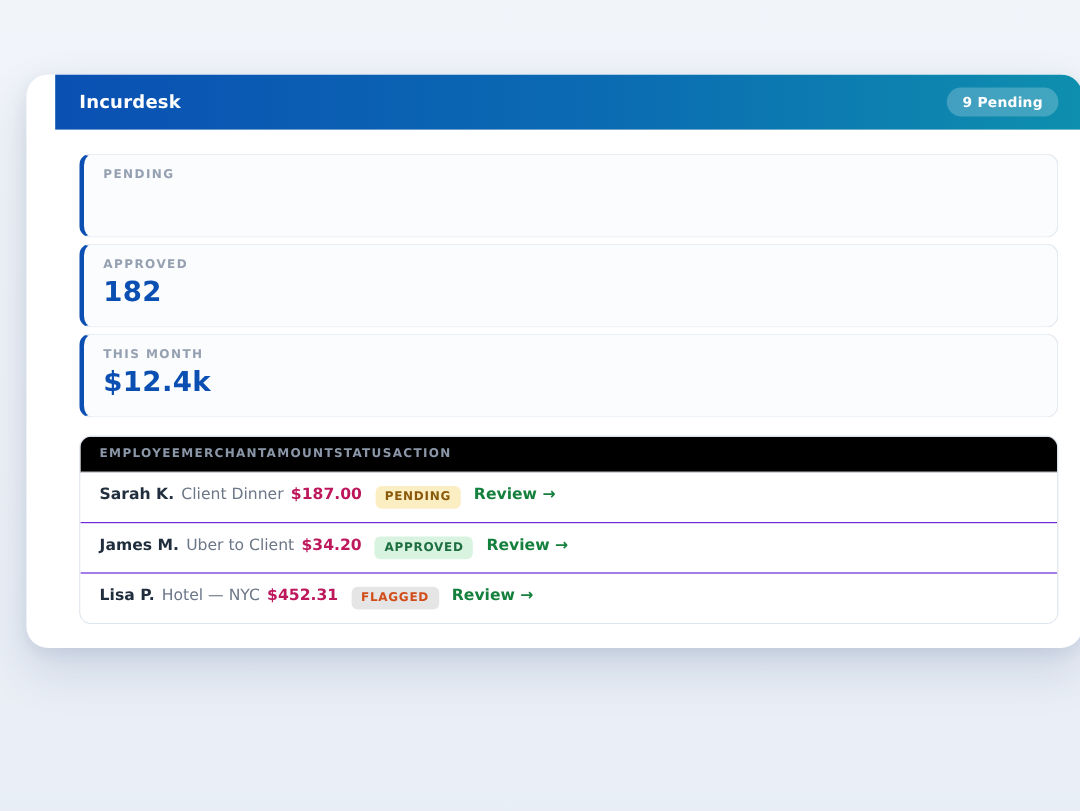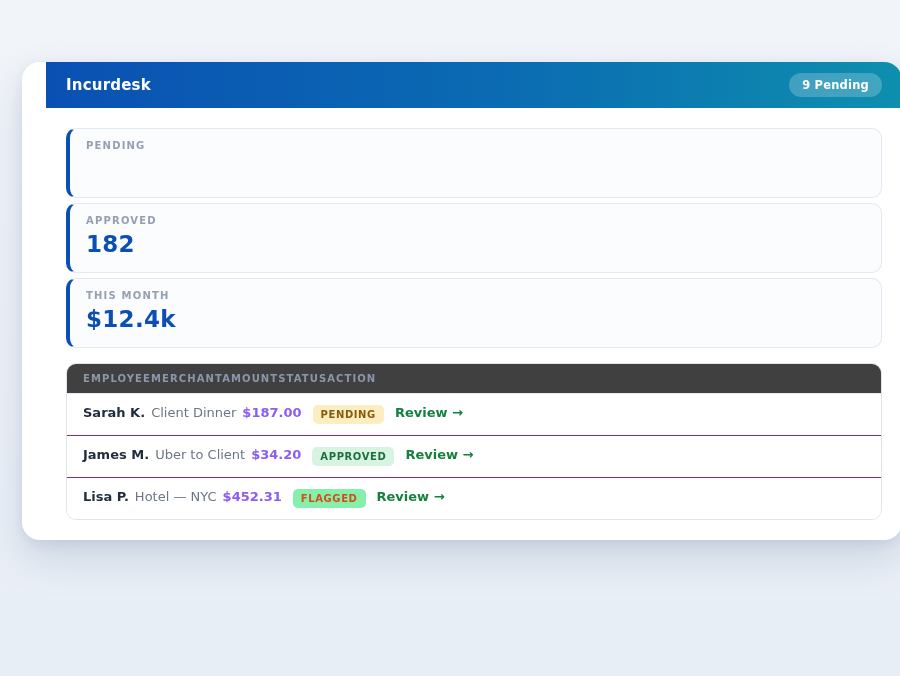--- a/index.html
+++ b/index.html
@@ -50,40 +50,40 @@
     margin-top: 5px; font-size: 23px; font-weight: bold; color: #0c4fb2;
     letter-spacing: 0.3px;
   }
   .stat-card.green .stat-value { color: #0a9d57; }
 
   .expense-table {
     margin-top: 15px;
     border: 1px solid #dfe5ed; border-radius: 10px; overflow: hidden;
   }
   .table-head {
-    background: #404040; padding: 9px 16px;
+    background: #000000; padding: 9px 16px;
     font-size: 10px; font-weight: bold; letter-spacing: 1.1px; color: #8b97a8;
     border-bottom: 1px solid #e7ecf2;
   }
   .table-head span { display: inline; }
   .table-row {
     display: flex; align-items: flex-start; gap: 6px;
     padding: 11px 16px; background: #ffffff; font-size: 13px;
   }
   .table-row + .table-row { border-top: 1px solid #6d28d9; }
   .cell-employee { font-weight: bold; color: #1f2d3d; }
   .cell-merchant { color: #6b7687; }
-  .cell-amount { font-weight: bold; color: #8b5cf6; }
+  .cell-amount { font-weight: bold; color: #be185d; }
   .status-badge {
     font-size: 10px; font-weight: bold; letter-spacing: 0.6px;
     padding: 4px 8px; border-radius: 5px; margin: 0 5px;
   }
   .status-pending  { background: #fceec3; color: #8a5a0b; }
   .status-approved { background: #d9f3e1; color: #1e6f40; }
-  .status-flagged  { background: #86efac; color: #d14e1b; }
+  .status-flagged  { background: #e5e5e5; color: #d14e1b; }
   .review-link {
     font-weight: bold; color: #15803d; text-decoration: none; cursor: pointer;
   }
 </style>
 </head>
 <body>
 
 <div class="page">
   <div class="app-card">
 

